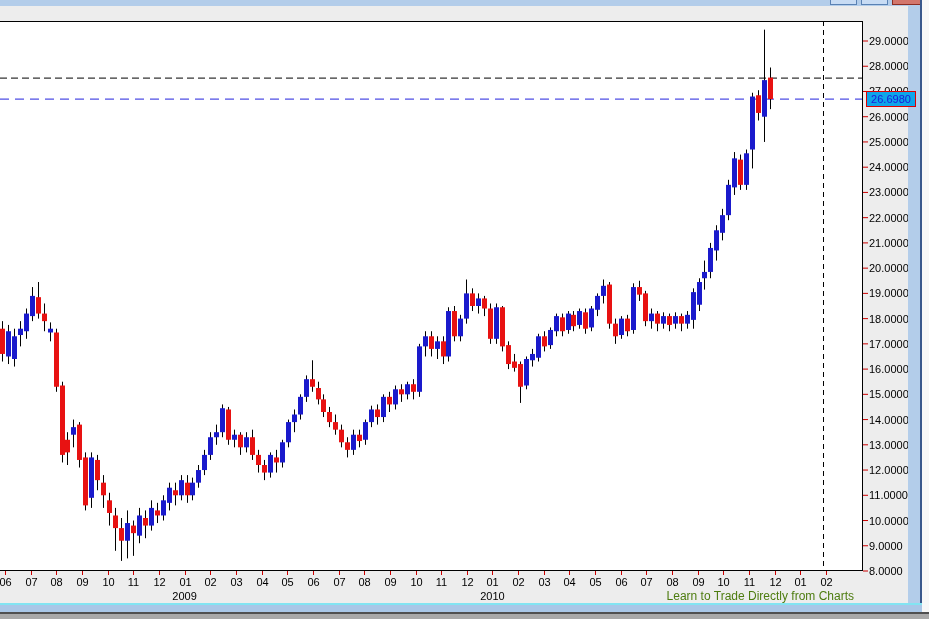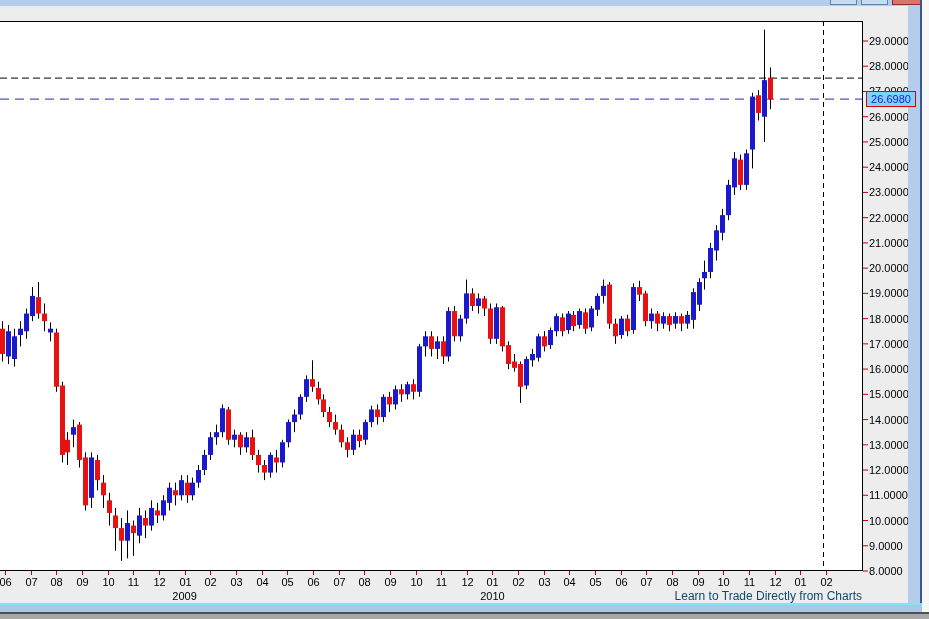--- a/index.html
+++ b/index.html
@@ -19,24 +19,24 @@
   .bottom-cyan { position:absolute; left:0; top:603px; width:922px; height:2px; background:#82e4f2; }
   .bottom-blue { position:absolute; left:0; top:605px; width:922px; height:7px; background:#a9c7e7; }
   .bottom-dark { position:absolute; left:0; top:612px; width:929px; height:2px; background:#4f4f4f; }
   .bottom-gray { position:absolute; left:0; top:614px; width:929px; height:5px; background:#a8a8a8; }
 
   #plot { position:absolute; left:0; top:21px; width:863px; height:550px; display:block; }
   #xaxis { position:absolute; left:0; top:571px; width:908px; height:33px; display:block; }
   #yaxis { position:absolute; left:863px; top:21px; width:45px; height:560px; display:block; overflow:visible; }
 
   .price-tag { position:absolute; left:866px; top:91px; width:50px; height:16px;
-    border:1px solid #dd0000; background:#7dd3fc; color:#1a1ad9; font-size:11px;
+    border:1px solid #dd0000; background:#0ea5e9; color:#1a1ad9; font-size:11px;
     line-height:14px; text-align:center; z-index:5; }
 
-  .footer-link { position:absolute; right:67px; top:589px; color:#0c4a6e; font-size:12px;
+  .footer-link { position:absolute; right:75px; top:589px; color:#4d7c0f; font-size:12px;
     white-space:nowrap; z-index:4; }
 </style>
 </head>
 <body>
 
 <div id="app">
 
   <div class="titlebar"></div>
   <div class="tb-btn min"></div>
   <div class="tb-btn max"></div>

